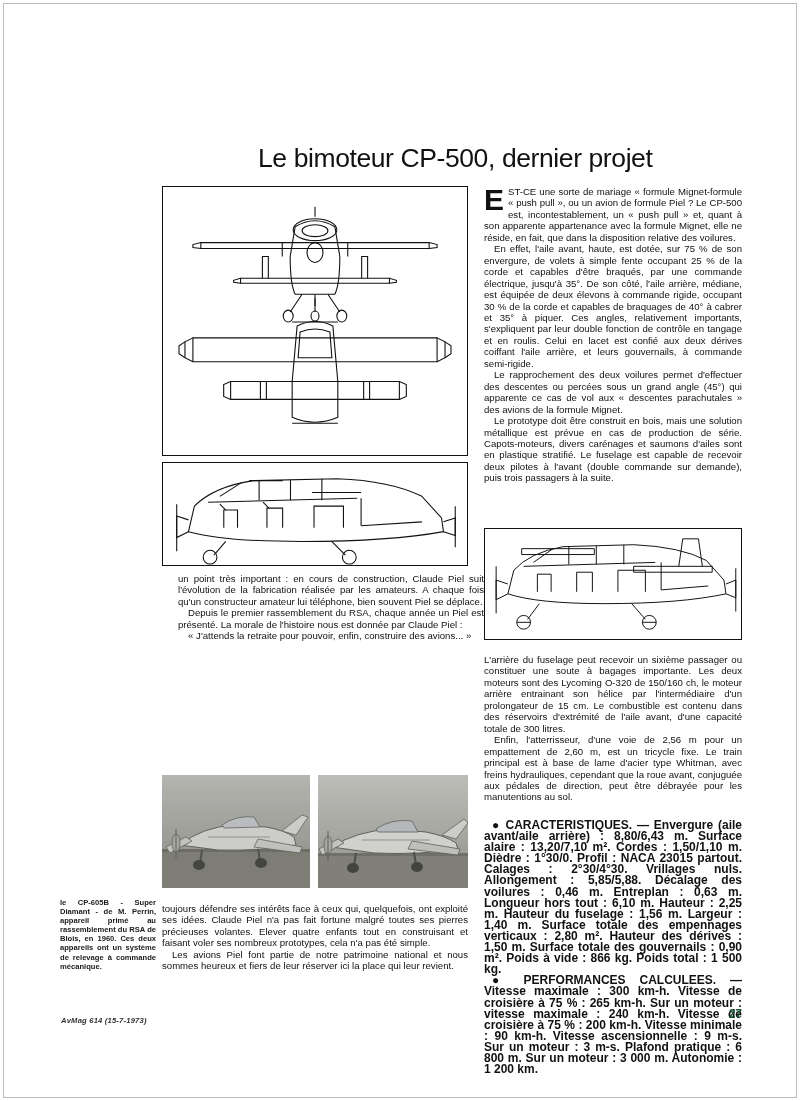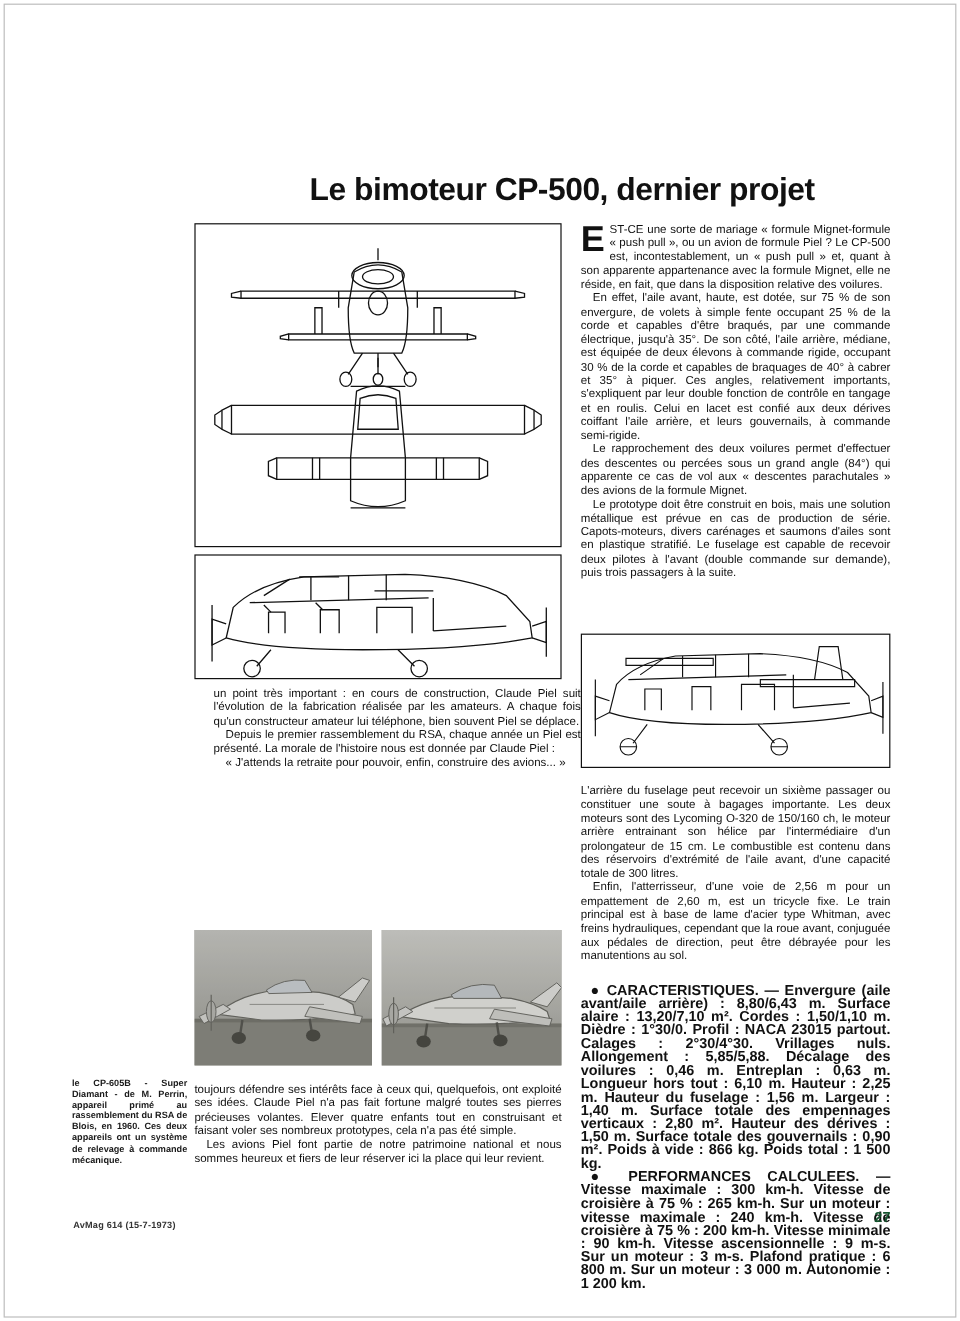--- a/index.html
+++ b/index.html
@@ -28,21 +28,21 @@
     pointer-events: none;
   }
 
   
   #title {
     position: absolute;
     left: 258px;
     top: 143px;
     width: 500px;
     font-size: 26.5px;
-    font-weight: bold;
+    font-weight: normal;
     letter-spacing: -0.4px;
     color: #111;
     font-family: "Liberation Sans", sans-serif;
   }
 
   
   .body-col {
     position: absolute;
     font-family: "Liberation Sans", sans-serif;
     font-size: 9.6px;
@@ -116,20 +116,21 @@
   #cap-1 { left: 60px; top: 457px; }
   #cap-2 { left: 60px; top: 653px; }
   #cap-3 { left: 60px; top: 898px; }
 
   
   #footer-left {
     position: absolute;
     left: 61px;
     top: 1016px;
     font-size: 7.6px;
+    font-style: italic;
     font-weight: bold;
     color: #333;
     letter-spacing: 0.2px;
   }
   #page-number {
     position: absolute;
     right: 58px;
     top: 1007px;
     font-size: 12px;
     font-weight: bold;
@@ -287,21 +288,21 @@
         <circle cx="38" cy="95" r="7"></circle>
         <circle cx="166" cy="95" r="7"></circle>
         <path d="M31 95 L45 95 M159 95 L173 95"></path>
       </g>
     </svg>
   </div>
 
   <div class="body-col" id="col-right-top">
     <p class="noind"><span class="dropcap">E</span><span>ST-CE une sorte de mariage « formule Mignet-formule « push pull », ou un avion de formule Piel ? Le CP-500 est, incontestablement, un « push pull » et, quant à son apparente appartenance avec la formule Mignet, elle ne réside, en fait, que dans la disposition relative des voilures.</span></p>
     <p>En effet, l'aile avant, haute, est dotée, sur 75 % de son envergure, de volets à simple fente occupant 25 % de la corde et capables d'être braqués, par une commande électrique, jusqu'à 35°. De son côté, l'aile arrière, médiane, est équipée de deux élevons à commande rigide, occupant 30 % de la corde et capables de braquages de 40° à cabrer et 35° à piquer. Ces angles, relativement importants, s'expliquent par leur double fonction de contrôle en tangage et en roulis. Celui en lacet est confié aux deux dérives coiffant l'aile arrière, et leurs gouvernails, à commande semi-rigide.</p>
-    <p>Le rapprochement des deux voilures permet d'effectuer des descentes ou percées sous un grand angle (84°) qui apparente ce cas de vol aux « descentes parachutales » des avions de la formule Mignet.</p>
+    <p>Le rapprochement des deux voilures permet d'effectuer des descentes ou percées sous un grand angle (45°) qui apparente ce cas de vol aux « descentes parachutales » des avions de la formule Mignet.</p>
     <p>Le prototype doit être construit en bois, mais une solution métallique est prévue en cas de production de série. Capots-moteurs, divers carénages et saumons d'ailes sont en plastique stratifié. Le fuselage est capable de recevoir deux pilotes à l'avant (double commande sur demande), puis trois passagers à la suite.</p>
   </div>
 
   <div class="body-col" id="col-right-mid">
     <p class="noind">L'arrière du fuselage peut recevoir un sixième passager ou constituer une soute à bagages importante. Les deux moteurs sont des Lycoming O-320 de 150/160 ch, le moteur arrière entrainant son hélice par l'intermédiaire d'un prolongateur de 15 cm. Le combustible est contenu dans des réservoirs d'extrémité de l'aile avant, d'une capacité totale de 300 litres.</p>
     <p>Enfin, l'atterrisseur, d'une voie de 2,56 m pour un empattement de 2,60 m, est un tricycle fixe. Le train principal est à base de lame d'acier type Whitman, avec freins hydrauliques, cependant que la roue avant, conjuguée aux pédales de direction, peut être débrayée pour les manutentions au sol.</p>
   </div>
 
   <div id="specs">
     <p class="noind">● CARACTERISTIQUES. — Envergure (aile avant/aile arrière) : 8,80/6,43 m. Surface alaire : 13,20/7,10 m². Cordes : 1,50/1,10 m. Dièdre : 1°30/0. Profil : NACA 23015 partout. Calages : 2°30/4°30. Vrillages nuls. Allongement : 5,85/5,88. Décalage des voilures : 0,46 m. Entreplan : 0,63 m. Longueur hors tout : 6,10 m. Hauteur : 2,25 m. Hauteur du fuselage : 1,56 m. Largeur : 1,40 m. Surface totale des empennages verticaux : 2,80 m². Hauteur des dérives : 1,50 m. Surface totale des gouvernails : 0,90 m². Poids à vide : 866 kg. Poids total : 1 500 kg.</p>

